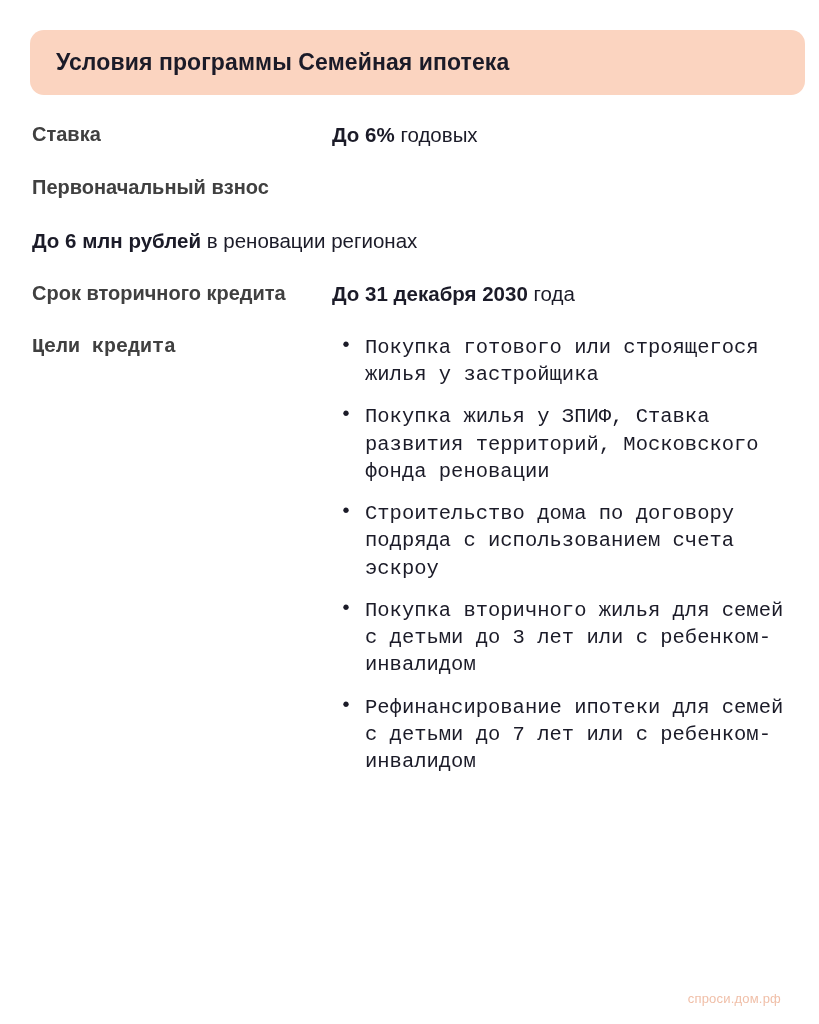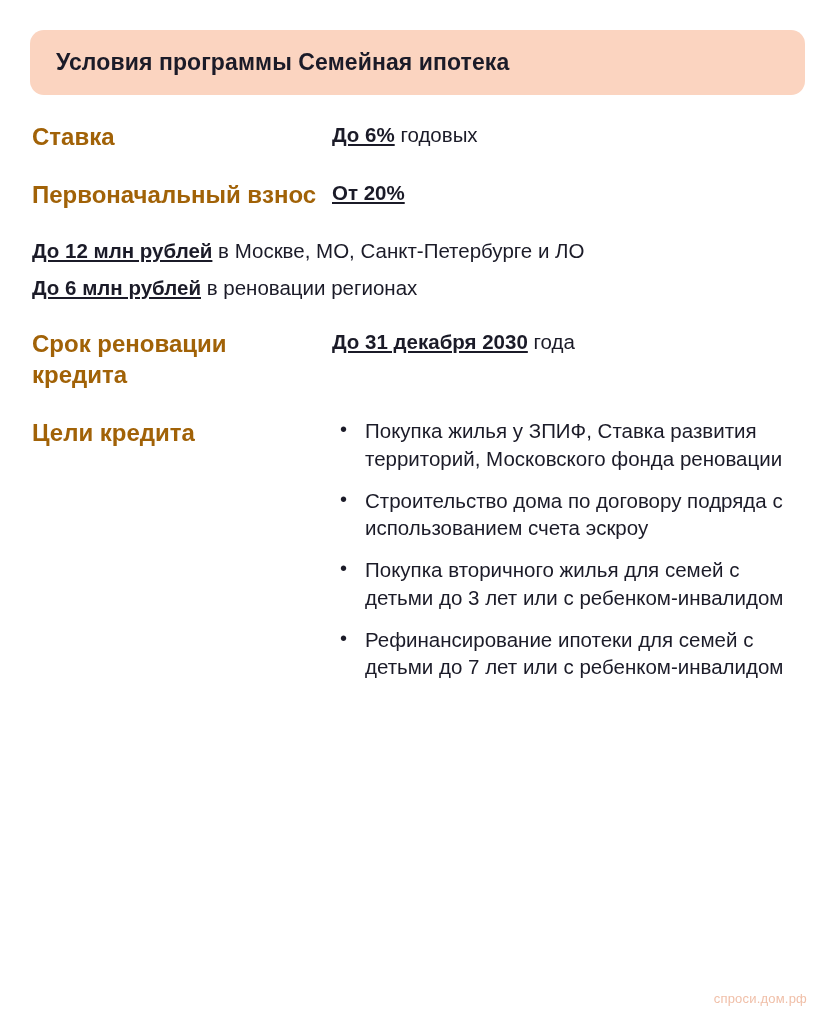--- a/index.html
+++ b/index.html
@@ -38,46 +38,46 @@
   .table {
     padding: 0 2px 0 2px;
   }
   .row {
     display: flex;
     align-items: flex-start;
     margin-bottom: 26px;
   }
   .row:last-child {
     margin-bottom: 16px;
+    font-family: Liberation Mono, monospace;
   }
   .cell-label {
     width: 300px;
     flex: 0 0 300px;
-    font-size: 24px;
+    font-size: 20px;
     font-weight: bold;
     line-height: 1.33;
-    color: #a16207;
+    color: #404040;
     padding-right: 14px;
     box-sizing: border-box;
   }
   .cell-value {
     flex: 1 1 auto;
     font-size: 20.5px;
     line-height: 1.34;
     color: #1b1b28;
   }
   .cell-value p {
     margin: 0 0 8px 0;
   }
   .cell-value p:last-child {
     margin-bottom: 0;
   }
   .cell-value .strong {
     font-weight: bold;
-    text-decoration: underline;
   }
   .value-spaced p {
     margin-bottom: 10px;
   }
   ul.goals {
     list-style: none;
     margin: 0;
     padding: 0;
   }
   ul.goals li {
@@ -96,21 +96,21 @@
     left: 8px;
     top: -1px;
     font-size: 20px;
     color: #1b1b28;
   }
   .row-goals {
     align-items: flex-start;
   }
   .footer-brand {
     position: absolute;
-    right: 12px;
+    right: 38px;
     bottom: 18px;
     font-size: 13px;
     color: #f0bfa8;
     letter-spacing: 0.2px;
   }
 </style>
 </head>
 <body>
 
 <div class="page">
@@ -123,43 +123,40 @@
 
     <div class="row">
       <div class="cell-label">Ставка</div>
       <div class="cell-value">
         <p><span class="strong">До 6%</span><span> годовых</span></p>
       </div>
     </div>
 
     <div class="row">
       <div class="cell-label">Первоначальный взнос</div>
-      <div class="cell-value">
-        <p><span class="strong">От 20%</span><span></span></p>
-      </div>
     </div>
 
     <div class="row">
       <div class="cell-value value-spaced">
-        <p><span class="strong">До 12 млн рублей</span><span> в Москве, МО, Санкт-Петербурге и ЛО</span></p>
         <p><span class="strong">До 6 млн рублей</span><span> в реновации регионах</span></p>
       </div>
     </div>
 
     <div class="row">
-      <div class="cell-label">Срок реновации кредита</div>
+      <div class="cell-label">Срок вторичного кредита</div>
       <div class="cell-value">
         <p><span class="strong">До 31 декабря 2030</span><span> года</span></p>
       </div>
     </div>
 
     <div class="row row-goals">
       <div class="cell-label">Цели кредита</div>
       <div class="cell-value">
         <ul class="goals">
+          <li>Покупка готового или строящегося жилья у застройщика</li>
           <li>Покупка жилья у ЗПИФ, Ставка развития территорий, Московского фонда реновации</li>
           <li>Строительство дома по договору подряда с использованием счета эскроу</li>
           <li>Покупка вторичного жилья для семей с детьми до 3 лет или с ребенком-инвалидом</li>
           <li>Рефинансирование ипотеки для семей с детьми до 7 лет или с ребенком-инвалидом</li>
         </ul>
       </div>
     </div>
 
   </div>
 

